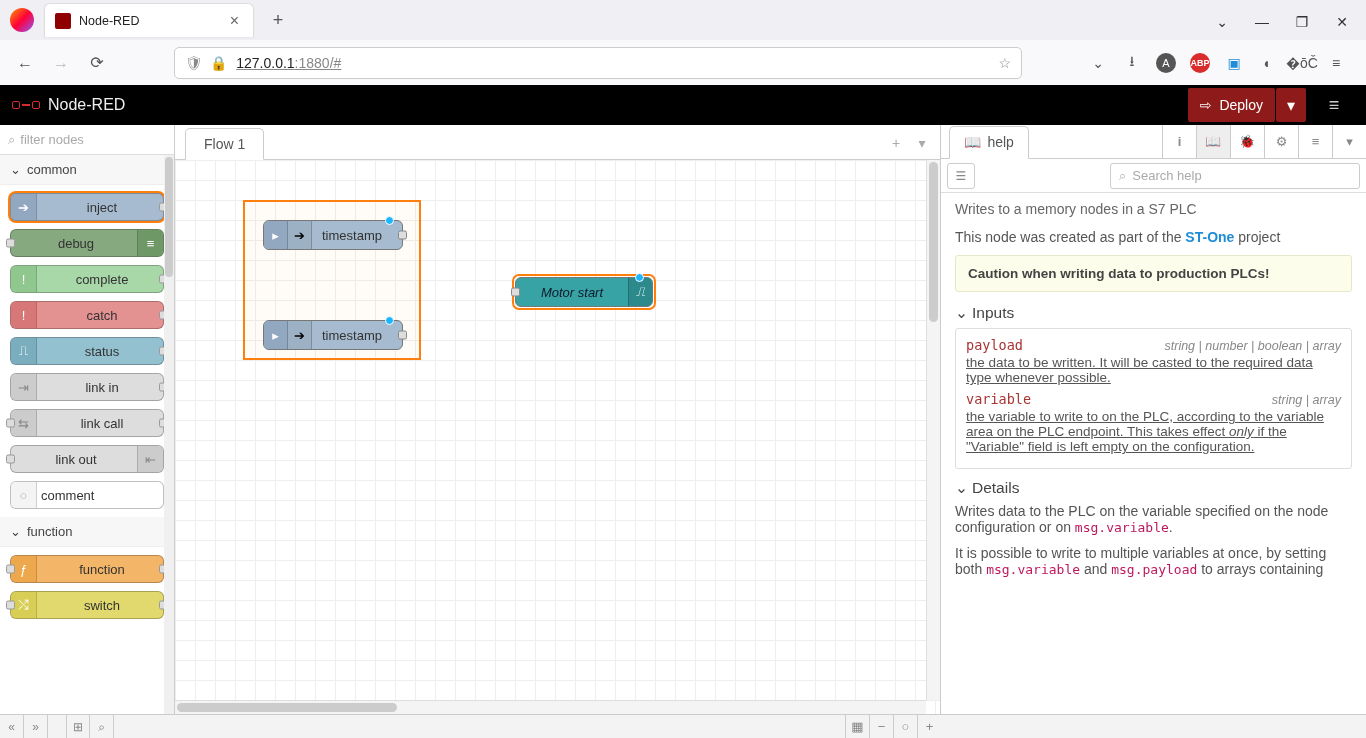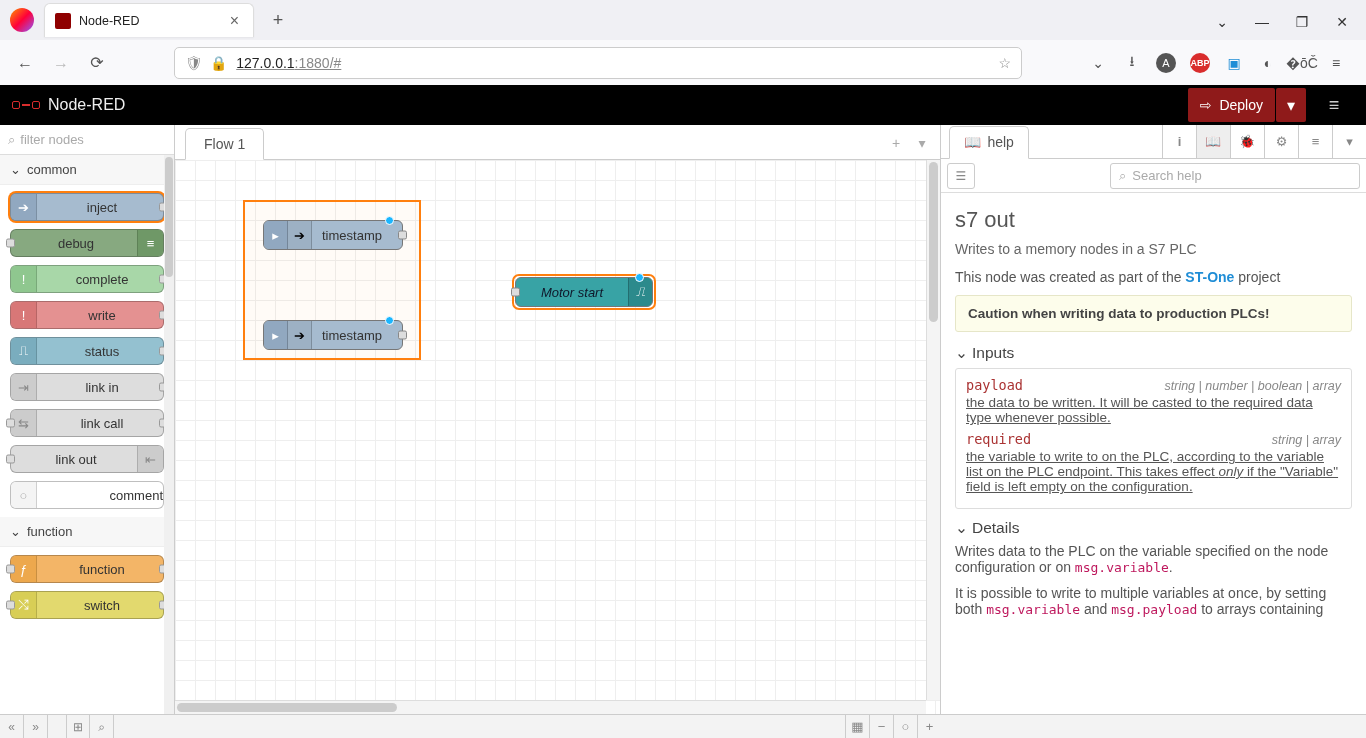--- a/index.html
+++ b/index.html
@@ -213,21 +213,21 @@
             <div class="icon-box" style="right:0;left:auto;border-radius:0 5px 5px 0;border-left:1px solid rgba(0,0,0,0.15);border-right:none">≡</div>
             <div class="port-l"></div>
           </div>
           <div class="palette-node pn-complete">
             <div class="icon-box">!</div>
             <span style="flex:1;text-align:center">complete</span>
             <div class="port-r"></div>
           </div>
           <div class="palette-node pn-catch">
             <div class="icon-box">!</div>
-            <span style="flex:1;text-align:center">write</span>
+            <span style="flex:1;text-align:center">catch</span>
             <div class="port-r"></div>
           </div>
           <div class="palette-node pn-status">
             <div class="icon-box">⎍</div>
             <span style="flex:1;text-align:center">status</span>
             <div class="port-r"></div>
           </div>
           <div class="palette-node pn-link">
             <div class="icon-box">⇥</div>
             <span style="flex:1;text-align:center">link in</span>
@@ -239,21 +239,21 @@
             <div class="port-l"></div>
             <div class="port-r"></div>
           </div>
           <div class="palette-node pn-link" style="padding-left: 8px; padding-right: 30px;">
             <span style="flex:1;text-align:center">link out</span>
             <div class="icon-box" style="right:0;left:auto;border-radius:0 5px 5px 0;border-left:1px solid rgba(0,0,0,0.15);border-right:none">⇤</div>
             <div class="port-l"></div>
           </div>
           <div class="palette-node pn-comment">
             <div class="icon-box">○</div>
-            <span style="flex:1;text-align:right">comment</span>
+            <span style="flex:1;text-align:left">comment</span>
           </div>
         </div>
       <div class="palette-category">
         <span>⌄</span>
         <span>function</span>
       </div>
       <div class="palette-nodes" id="function-nodes">
           <div class="palette-node pn-function">
             <div class="icon-box">ƒ</div>
             <span style="flex:1;text-align:center">function</span>
@@ -339,44 +339,43 @@
       </div>
     </div>
     <div class="sidebar-toolbar">
       <div class="sb-btn">☰</div>
       <div class="sb-search">
         <span>⌕</span>
         <span>Search help</span>
       </div>
     </div>
     <div class="help-content">
-      <h1 class="help-title">s7 out</h1>
       <p class="help-sub">Writes to a memory nodes in a S7 PLC</p>
       <p class="details-p">
         <span>This node was created as part of the </span><a class="help-link">ST-One</a><span> project</span>
       </p>
       <div class="caution-box">
         <b>Caution when writing data to production PLCs!</b><br>
       </div>
       <div class="section-hdr">
           <span>⌄</span>
           <span>Inputs</span>
         </div>
       <div class="prop-box">
         <div class="prop-row">
           <span class="prop-name">payload</span>
           <span class="prop-type">string | number | boolean | array</span>
         </div>
         <div class="prop-desc">the data to be written. It will be casted to the required data type whenever possible.</div>
         <div class="prop-row">
-          <span class="prop-name">required</span>
+          <span class="prop-name">variable</span>
           <span class="prop-type">string | array</span>
         </div>
         <div class="prop-desc">
-          <span>the variable to write to on the PLC, according to the variable list on the PLC endpoint. This takes effect </span><i>only</i><span> if the "Variable" field is left empty on the configuration.</span>
+          <span>the variable to write to on the PLC, according to the variable area on the PLC endpoint. This takes effect </span><i>only</i><span> if the "Variable" field is left empty on the configuration.</span>
         </div>
       </div>
       <div class="section-hdr">
           <span>⌄</span>
           <span>Details</span>
         </div>
       <p class="details-p">
         <span>Writes data to the PLC on the variable specified on the node configuration or on </span><span class="mono">msg.variable</span><span>.</span>
       </p>
       <p class="details-p">

